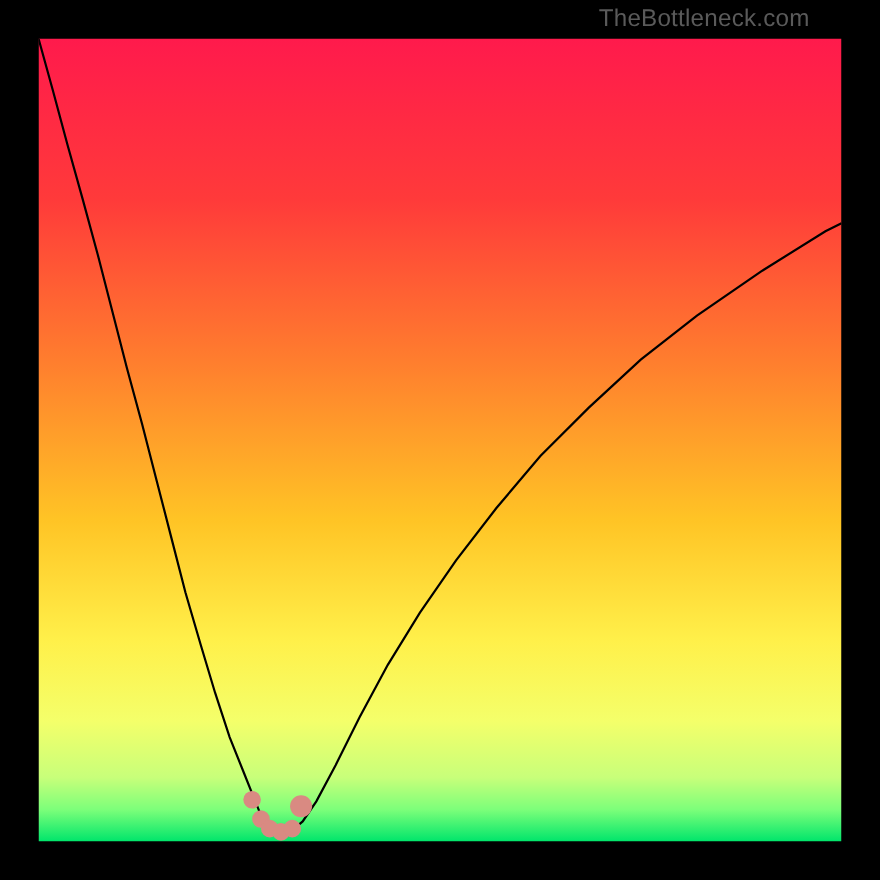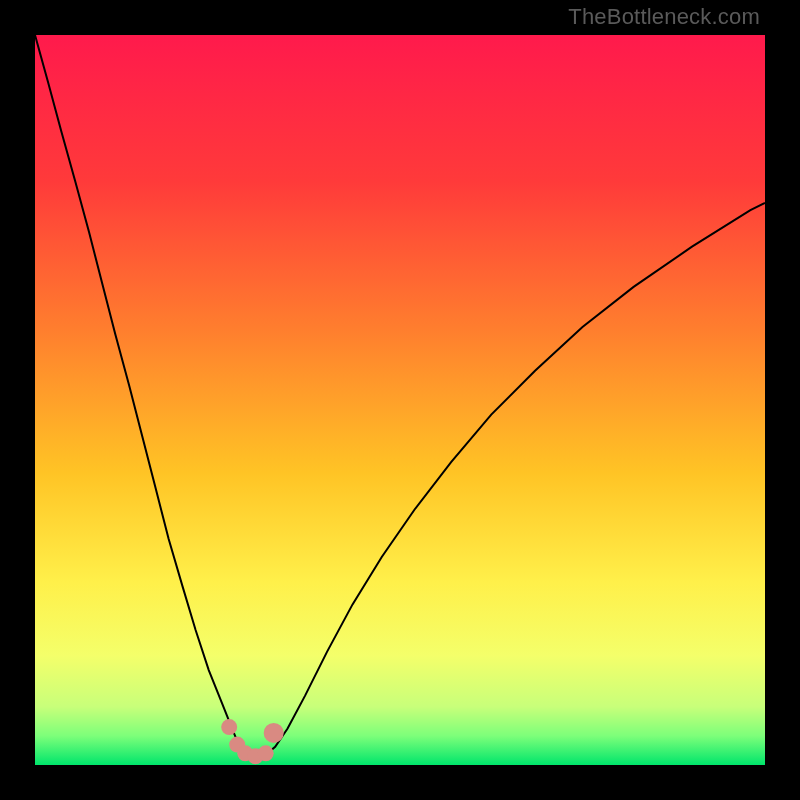--- a/index.html
+++ b/index.html
@@ -11,21 +11,20 @@
     position: relative;
     font-family: Arial, Helvetica, sans-serif;
   }
   .frame {
     position: absolute;
     top: 0;
     left: 0;
     width: 744px;
     height: 800px;
     background: #000;
-    padding-left: 24px;
   }
   .watermark {
     position: absolute;
     top: 4px;
     right: 8px;
     color: #5a5a5a;
     font-size: 22px;
     font-weight: 500;
     letter-spacing: 0.2px;
     z-index: 10;

